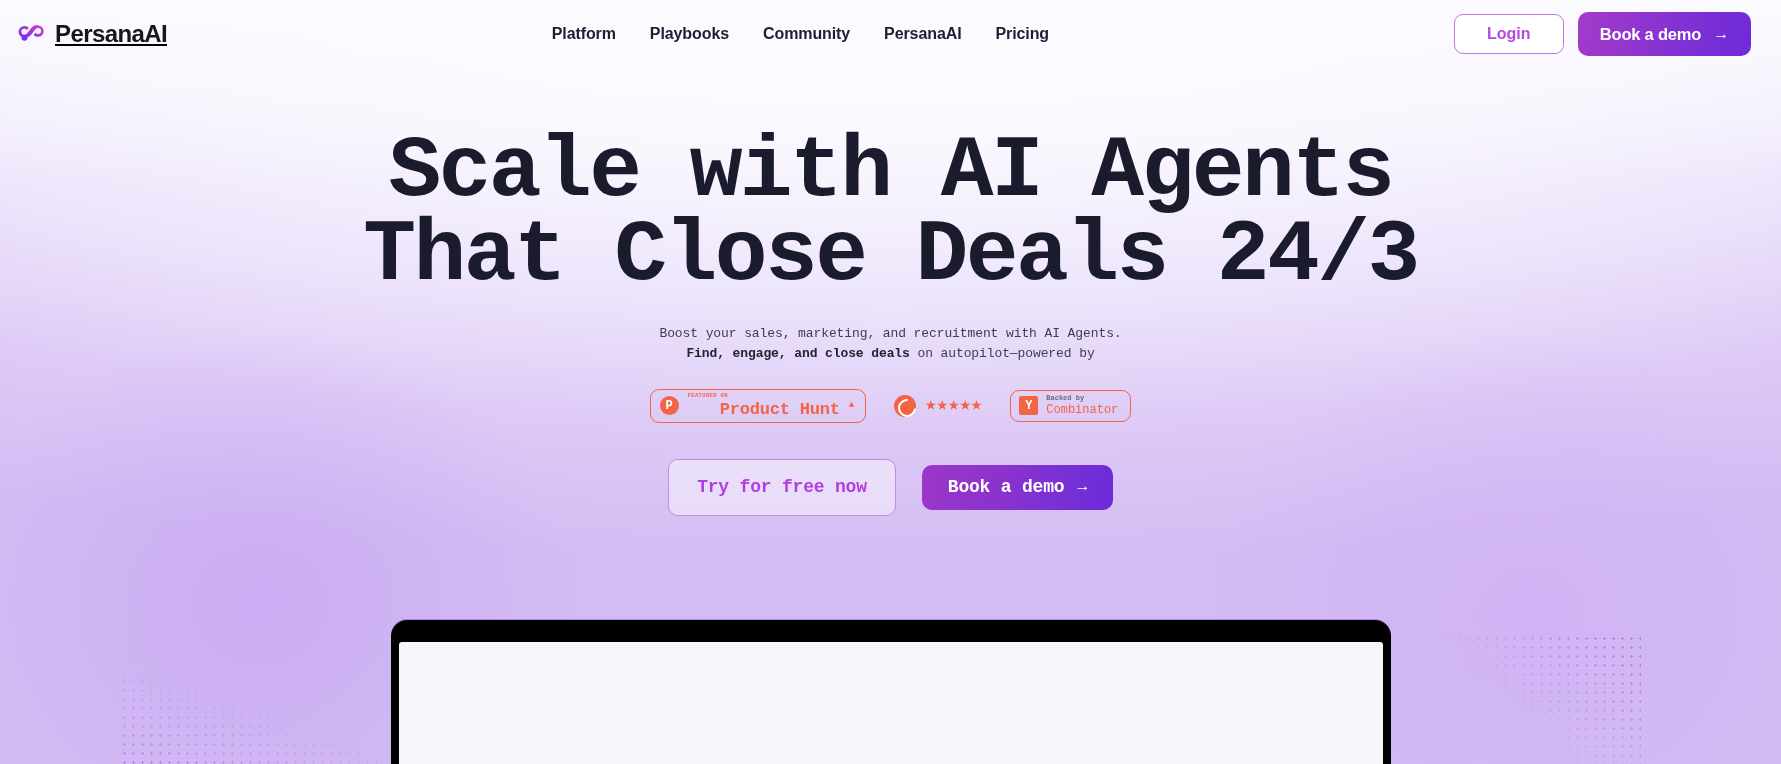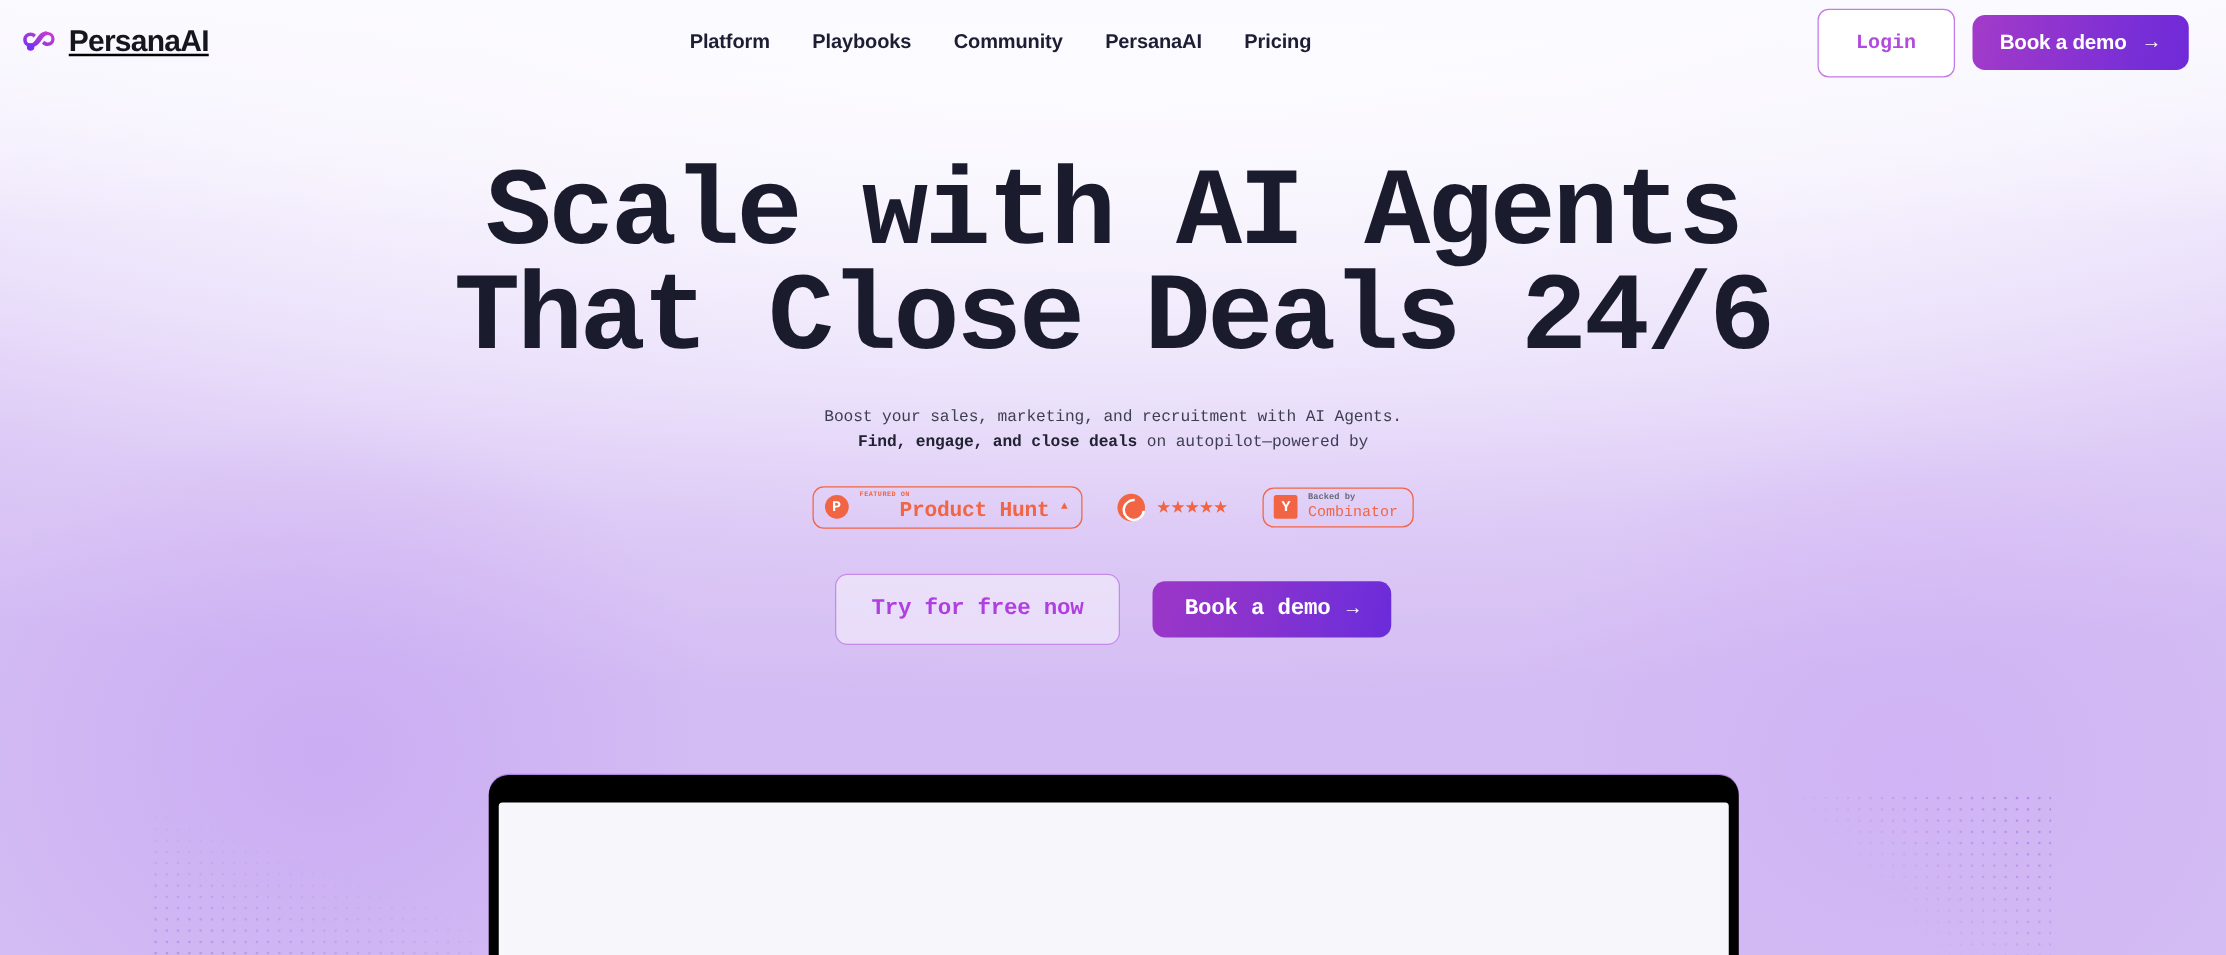--- a/index.html
+++ b/index.html
@@ -111,30 +111,30 @@
     white-space: nowrap;
   }
 
   .nav-actions {
     flex: 0 0 auto;
     display: flex;
     align-items: center;
     gap: 14px;
   }
   .btn-login {
-    height: 55px;
+    height: 40px;
     min-width: 110px;
     padding: 0 22px;
     border-radius: 9px;
     border: 1.5px solid #c27ae8;
     background: #ffffff;
     color: #b34ae0;
     font-size: 16px;
     font-weight: 600;
-    font-family: Liberation Mono, monospace;
+    font-family: Liberation Sans, sans-serif;
     cursor: pointer;
     display: inline-flex;
     align-items: center;
     justify-content: center;
   }
   .btn-demo-nav {
     height: 44px;
     padding: 0 22px;
     border-radius: 10px;
     border: none;
@@ -391,21 +391,21 @@
       <button class="btn-demo-nav">
         <span>Book a demo</span>
         <span class="arrow">→</span>
       </button>
     </div>
   </nav>
 
   <section class="hero">
     <h1 class="headline">
       <span>Scale with AI Agents</span>
-      <span class="l2">That Close Deals 24/6</span>
+      <span class="l2">That Close Deals 24/3</span>
     </h1>
 
     <p class="subhead">
       <span>Boost your sales, marketing, and recruitment with AI Agents.</span><br>
       <b>Find, engage, and close deals</b><span> on autopilot—powered by</span><br>
     </p>
 
     <div class="badges">
       <div class="badge-ph">
         <span class="ph-circle">P</span>

